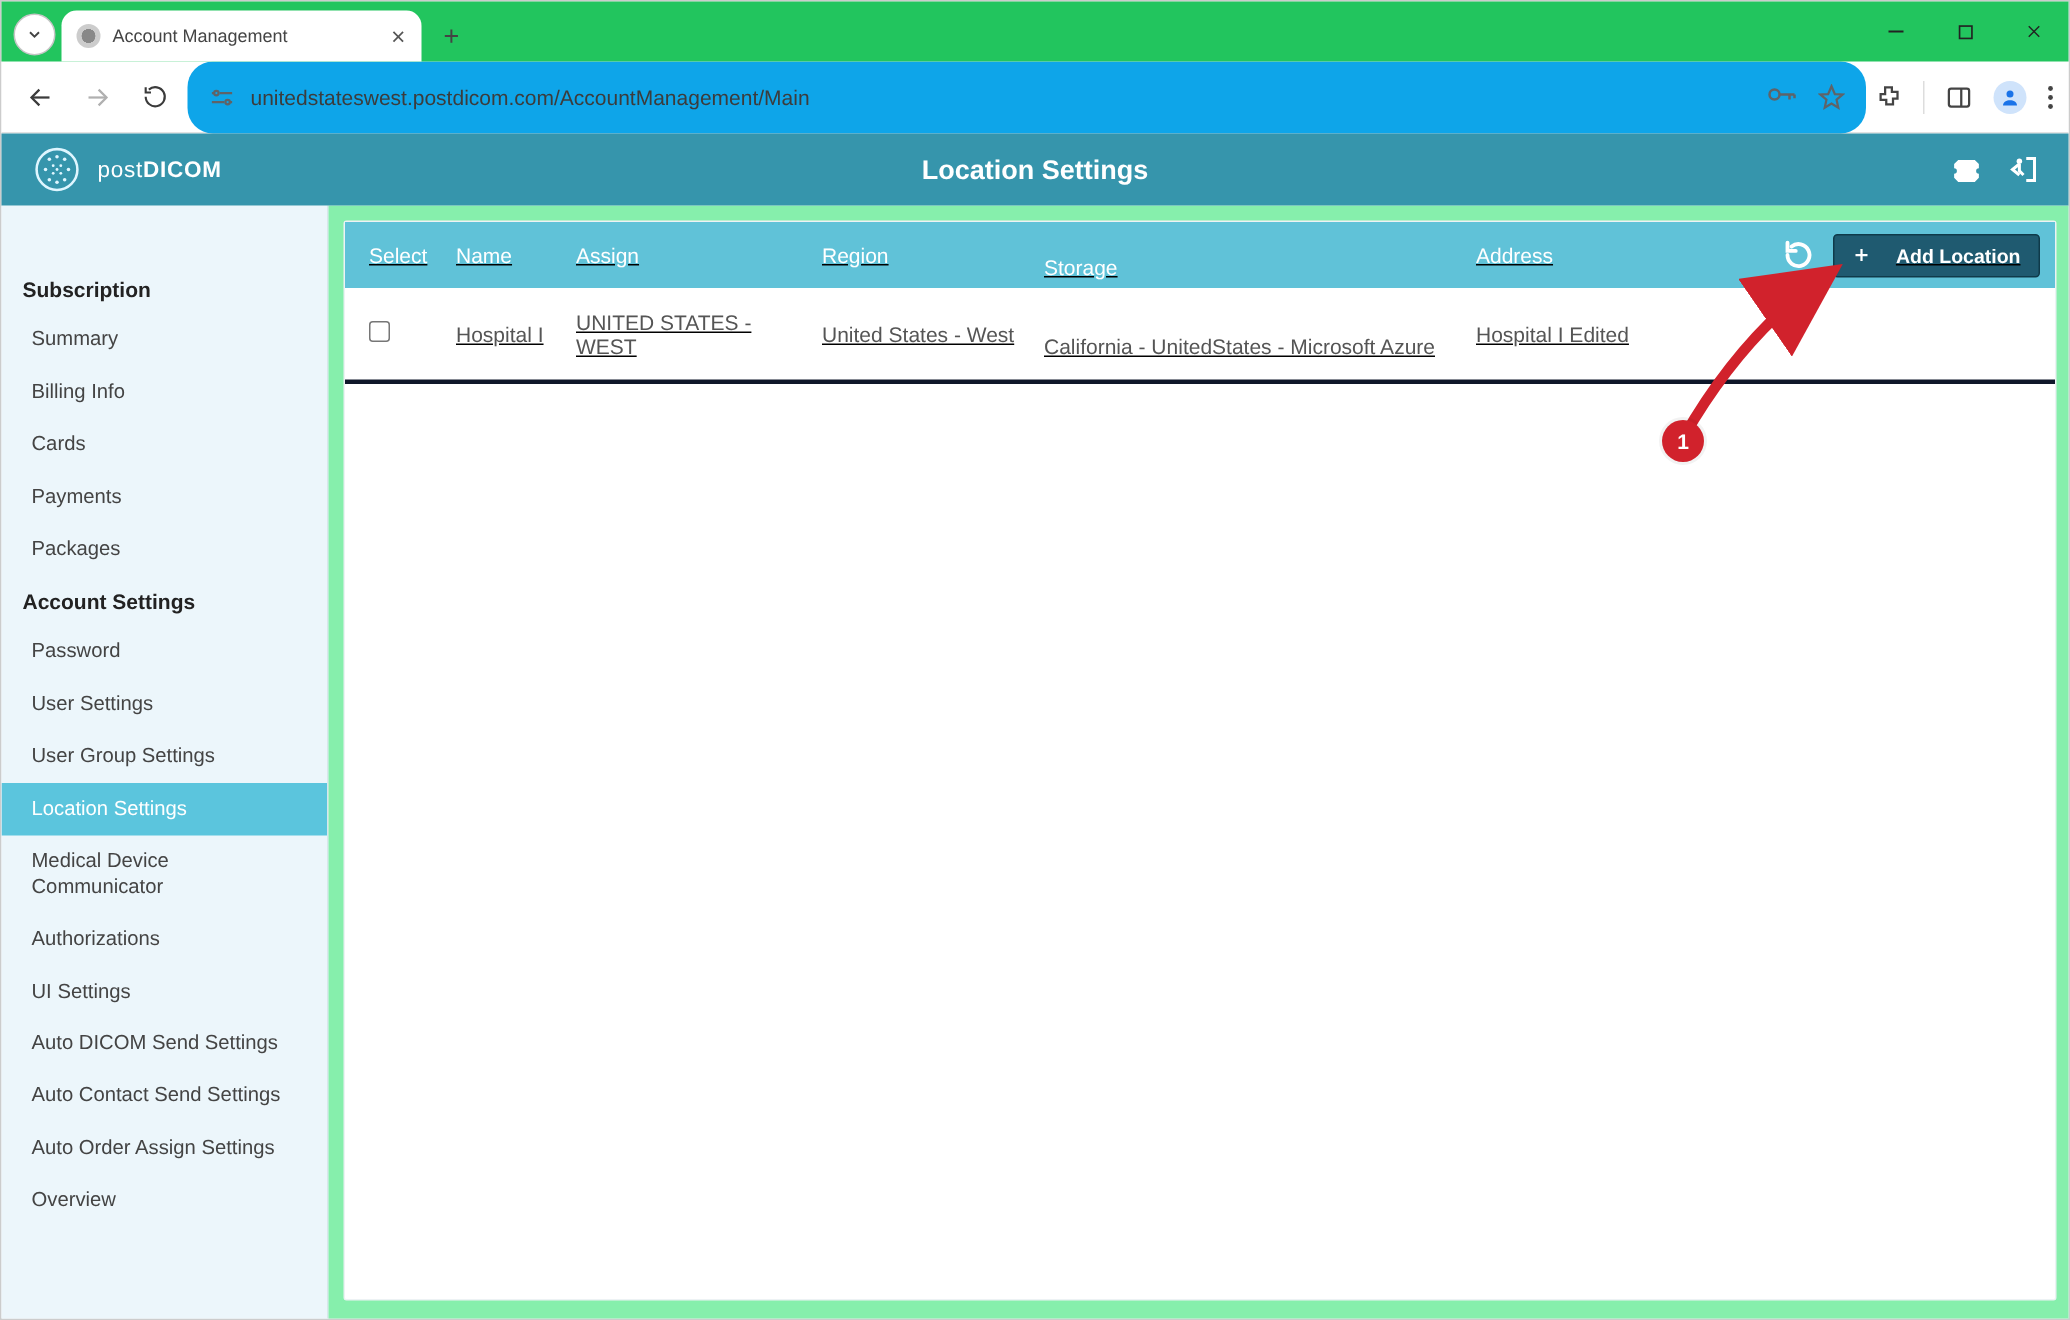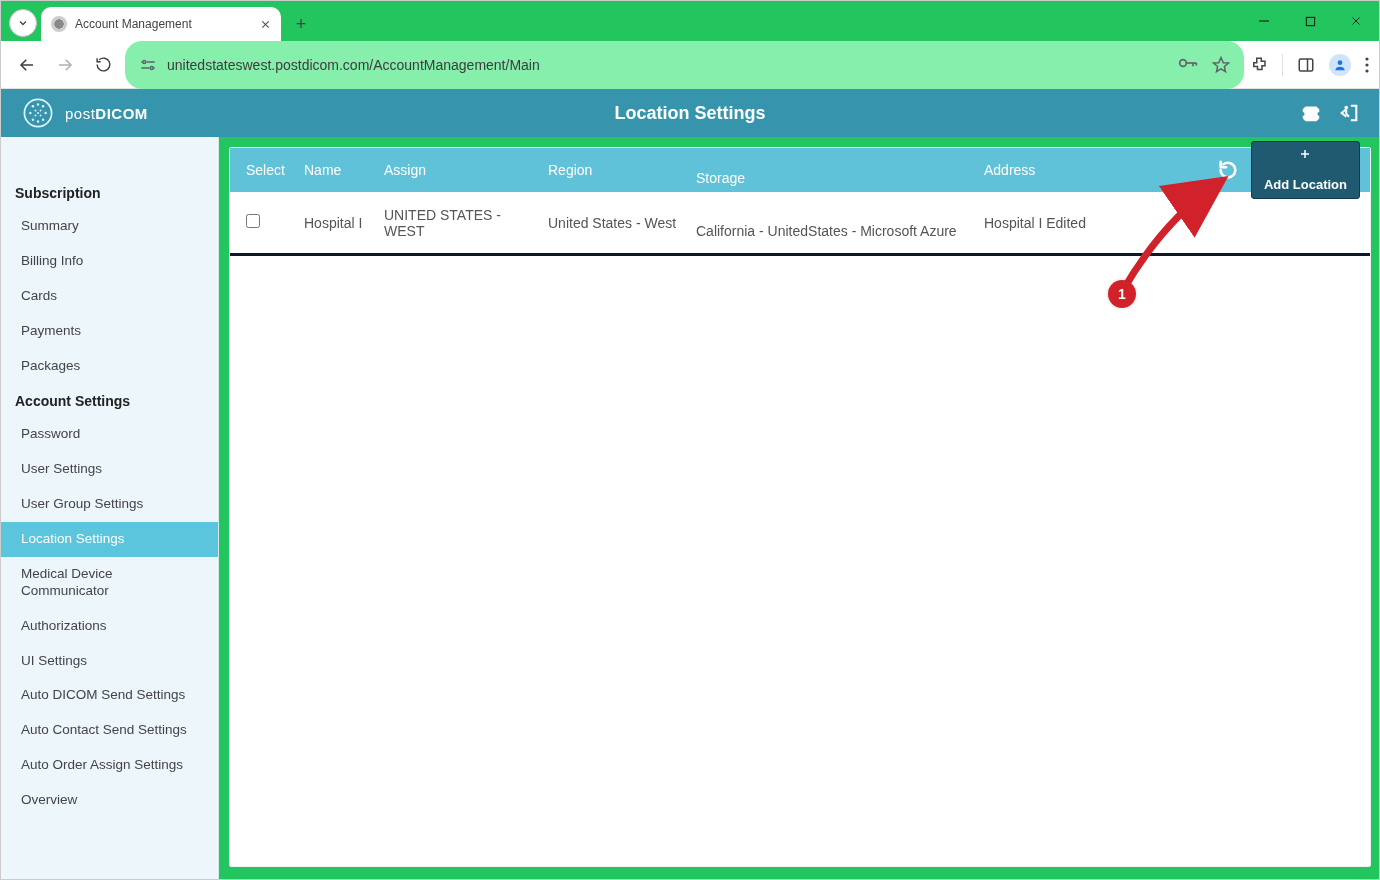--- a/index.html
+++ b/index.html
@@ -11,21 +11,21 @@
   .tab-expand-btn { width:28px; height:28px; margin:0 4px 4px 8px; border-radius:14px; background:#fff; display:flex; align-items:center; justify-content:center; color:#444; font-size:14px; border:1px solid #c5c5c5;}
   .browser-tab { height:34px; background:#fff; border-top-left-radius:10px; border-top-right-radius:10px; min-width:240px; display:flex; align-items:center; padding:0 10px; gap:8px; color:#444; font-size:12px; }
   .favicon { width:16px; height:16px; border-radius:8px; background:radial-gradient(circle,#888 40%,#ccc 42%); display:inline-block; }
   .tab-close { margin-left:auto; color:#555; font-size:14px; }
   .new-tab-btn { width:28px; height:28px; display:flex; align-items:center; justify-content:center; color:#444; font-size:18px; margin-left:6px; margin-bottom:3px; }
   .window-controls { position:absolute; right:0; top:0; height:40px; display:flex; }
   .win-btn { width:46px; display:flex; align-items:center; justify-content:center; color:#333; font-size:13px; }
   .addrbar { height:48px; background:#fff; display:flex; align-items:center; gap:6px; padding:0 10px; border-bottom:1px solid #e2e2e2; }
   .nav-btn { width:32px; height:32px; display:flex; align-items:center; justify-content:center; color:#3b3b3b; border-radius:16px; font-size:16px; }
   .nav-btn.disabled { color:#b0b0b0; }
-  .omnibox { flex:1; height:48px; background:#86efac; border-radius:17px; display:flex; align-items:center; padding:0 14px; gap:10px; color:#3c3c3c; font-size:14px; }
+  .omnibox { flex:1; height:48px; background:#0ea5e9; border-radius:17px; display:flex; align-items:center; padding:0 14px; gap:10px; color:#3c3c3c; font-size:14px; }
   .omnibox .site-chip { width:18px; height:14px; display:flex; align-items:center; justify-content:center; font-size:12px; color:#5f6368; }
   .omnibox .right-icons { margin-left:auto; display:flex; gap:14px; color:#5f6368; }
   .chrome-right { display:flex; gap:14px; align-items:center; color:#444; }
   .avatar-circle { width:22px; height:22px; border-radius:11px; background:#cfe3fb; display:flex; align-items:center; justify-content:center; color:#1a73e8; font-size:13px;}
   .chrome-sep { width:1px; height:22px; background:#ddd; }
   
   .app { flex:1; display:flex; flex-direction:column; min-height:0; }
   .app-header { height:48px; background:#3695ac; display:flex; align-items:center; color:#fff; position:relative; }
   .logo-wrap { display:flex; align-items:center; gap:10px; padding-left:20px; }
   .logo-mark { width:34px; height:34px; display:inline-block; }
@@ -34,33 +34,33 @@
   .page-title { position:absolute; left:50%; transform:translateX(-50%); font-size:18px; font-weight:700; }
   .hdr-right { margin-left:auto; display:flex; gap:14px; padding-right:18px; }
   .hdr-icon { color:#fff; font-size:20px; }
   
   .app-body { flex:1; display:flex; min-height:0; }
   .sidebar { width:218px; background:#ecf6fb; border-right:1px solid #d9e6ec; overflow:auto; padding-top:38px; }
   .side-group { font-weight:700; color:#222; padding:10px 14px 8px 14px; font-size:14px; }
   .side-item { padding:9px 14px 9px 20px; color:#444; font-size:13.5px; line-height:1.25; cursor:pointer; }
   .side-item.active { background:#5bc5dd; color:#fff; }
   
-  .main { flex:1; padding:10px 8px 10px 10px; background:#22c55e; min-width:0; }
+  .main { flex:1; padding:10px 8px 10px 10px; background:#86efac; min-width:0;text-decoration:underline; }
   .panel { border:1px solid #edf2f4; border-radius:2px; height:720px; background:#fff; position:relative; }
   .tbl-header { height:44px; background:#60c2d8; display:flex; align-items:center; color:#fff; font-size:14px; padding-left:10px; position:relative; }
   .col { padding:0 6px; }
   .col.select { width:58px; text-align:left; }
   .col.name   { width:80px; }
   .col.country{ width:164px; }
   .col.region { width:148px; }
   .col.storage{ width:288px;margin-top:16px; }
   .col.address{ width:200px; }
   .tbl-header .actions { margin-left:auto; display:flex; align-items:center; gap:10px; padding-right:10px; }
   .refresh-btn { width:26px; height:26px; display:flex; align-items:center; justify-content:center; }
-  .add-btn { background:#1f5a70; color:#fff; border:1px solid #0f3a4a; padding:6px 12px; font-size:13px; border-radius:3px; display:flex; align-items:center; gap:17px; font-weight:600;flex-direction:column; }
+  .add-btn { background:#1f5a70; color:#fff; border:1px solid #0f3a4a; padding:6px 12px; font-size:13px; border-radius:3px; display:flex; align-items:center; gap:17px; font-weight:600; }
   .row { height:64px; display:flex; align-items:center; color:#555; font-size:14px; border-bottom:3px solid #0f172a; padding-left:10px; }
   .row .col.select input { width:14px; height:14px; accent-color:#777; }
   
   .annot { position:absolute; }
   .annot.badge { width:28px; height:28px; border-radius:14px; background:#d1222c; color:#fff; font-weight:700; display:flex; align-items:center; justify-content:center; font-size:14px; box-shadow:0 0 0 2px rgba(0,0,0,.05); }
   svg { display:block; }
 </style>
 </head>
 <body>
 

